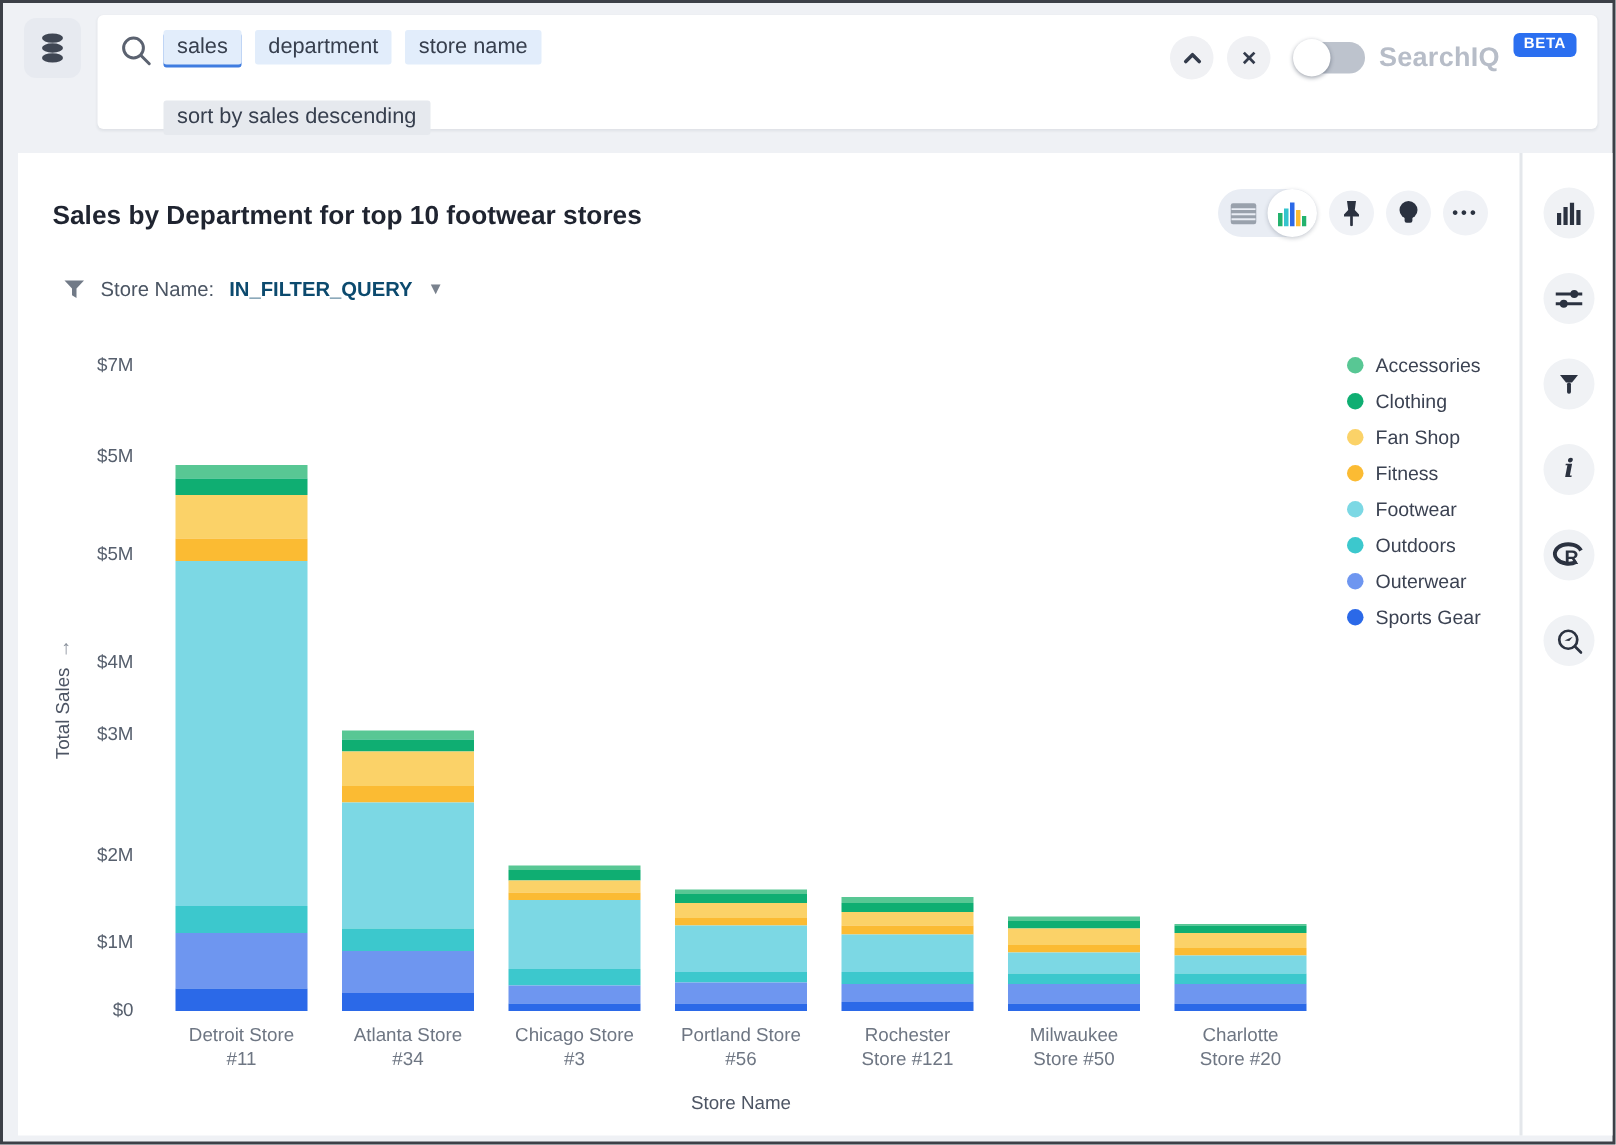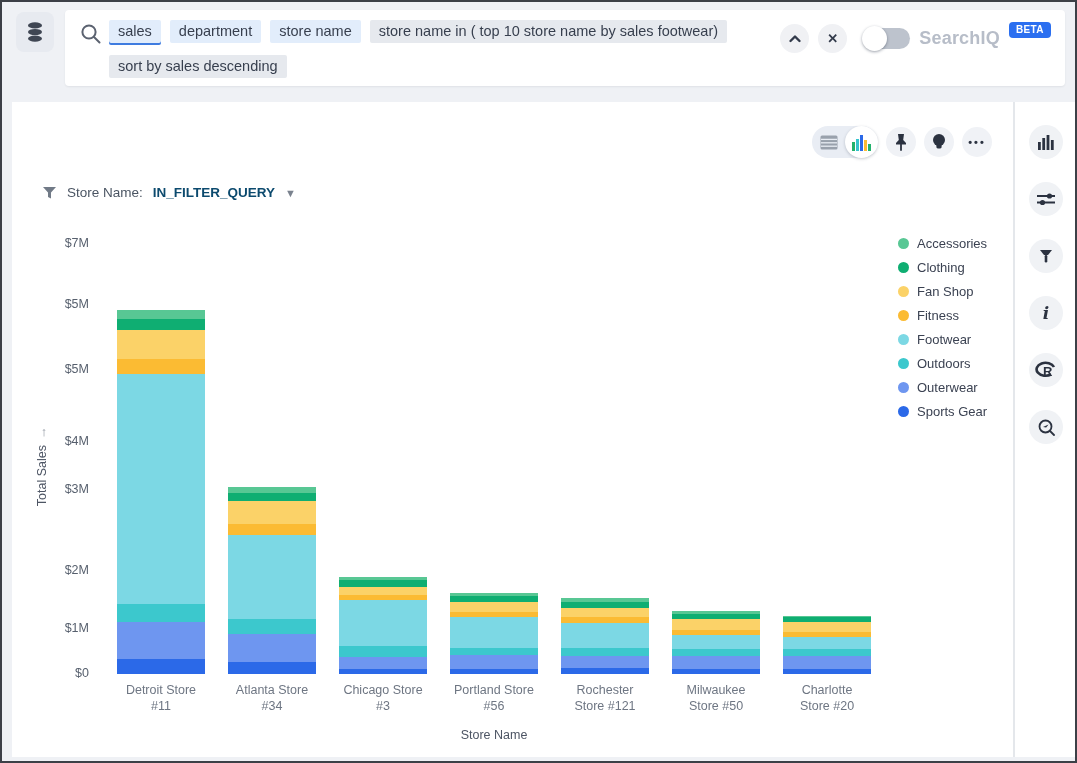--- a/index.html
+++ b/index.html
@@ -4,21 +4,21 @@
 <style>
   * { margin:0; padding:0; box-sizing:border-box; }
   html,body { width:1077px; height:763px; }
   body { font-family:"Liberation Sans", sans-serif; background:#eff1f5; }
   .frame { position:relative; width:1077px; height:763px; border:2px solid #3c4047; background:#eff1f5; overflow:hidden; }
 
   
   .ds-btn { position:absolute; left:14px; top:10px; width:38px; height:40px; background:#e7eaf0; border-radius:8px; display:flex; align-items:center; justify-content:center; cursor:pointer; }
   .search-panel { position:absolute; left:63px; top:8px; width:1000px; height:76px; background:#ffffff; border-radius:4px; box-shadow:0 1px 2px rgba(40,50,70,.08); }
   .search-glass { position:absolute; left:14px; top:12px; }
-  .token-rows { position:absolute; left:44px; top:10px; display:flex; flex-direction:column; gap:12px; }
+  .token-rows { position:absolute; left:44px; top:10px; display:flex; flex-direction:column; gap:24px; }
   .token-row { display:flex; gap:9px; }
   .token { font-size:14.5px; color:#373f4e; padding:3px 9px 4px; border-radius:2px; white-space:nowrap; cursor:pointer; }
   .token.attribute { background:#e2edfb; }
   .token.phrase { background:#e6e9ee; }
   .token.active { box-shadow:0 2px 0 0 #3f7ce0; }
   .bar-controls { position:absolute; right:14px; top:14px; display:flex; align-items:center; gap:9px; }
   .circle-btn { width:29px; height:29px; border-radius:50%; background:#f0f1f4; display:flex; align-items:center; justify-content:center; cursor:pointer; color:#333b4b; }
   .circle-btn .x-glyph { font-size:13px; font-weight:bold; color:#333b4b; }
   .toggle { position:relative; width:46px; height:21px; margin-left:8px; border-radius:11px; background:#bdc3cd; cursor:pointer; }
   .toggle .knob { position:absolute; left:-2px; top:-2px; width:25px; height:25px; border-radius:50%; background:#fff; box-shadow:0 1px 3px rgba(40,50,70,.45); }
@@ -82,21 +82,20 @@
       <svg width="24" height="24" viewBox="0 0 24 24">
           <circle cx="10" cy="10" r="6.6" fill="none" stroke="#5b6270" stroke-width="2"></circle>
           <line x1="15" y1="15" x2="20.5" y2="20.5" stroke="#5b6270" stroke-width="2" stroke-linecap="round"></line>
         </svg>
     </span>
     <div class="token-rows">
         <div class="token-row">
           <span class="token attribute active">sales</span>
           <span class="token attribute">department</span>
           <span class="token attribute">store name</span>
-          <span class="token phrase">store name in ( top 10 store name by sales footwear)</span>
         </div>
         <div class="token-row">
           <span class="token phrase">sort by sales descending</span>
         </div>
       </div>
     <div class="bar-controls">
       <div class="circle-btn">
         <span>
           <svg width="16" height="16" viewBox="0 0 16 16">
               <polyline points="3.5,10 8,5.5 12.5,10" fill="none" stroke="#333b4b" stroke-width="2.4" stroke-linecap="round" stroke-linejoin="round"></polyline>
@@ -108,20 +107,21 @@
       </div>
       <div class="toggle">
           <div class="knob"></div>
         </div>
       <span class="searchiq-label">SearchIQ</span>
       <span class="beta-badge">BETA</span>
     </div>
   </div>
 
   <div class="card">
+    <div class="answer-title">Sales by Department for top 10 footwear stores</div>
 
     <div class="card-actions">
       <div class="viz-pill">
         <div class="seg">
           <span>
             <svg width="18" height="15" viewBox="0 0 18 15">
                 <rect x="0.5" y="0.5" width="17" height="14" rx="1.5" fill="#99a1ac"></rect>
                 <line x1="1" y1="4.4" x2="17" y2="4.4" stroke="#e9edf4" stroke-width="1.3"></line>
                 <line x1="1" y1="7.8" x2="17" y2="7.8" stroke="#e9edf4" stroke-width="1.3"></line>
                 <line x1="1" y1="11.2" x2="17" y2="11.2" stroke="#e9edf4" stroke-width="1.3"></line>

